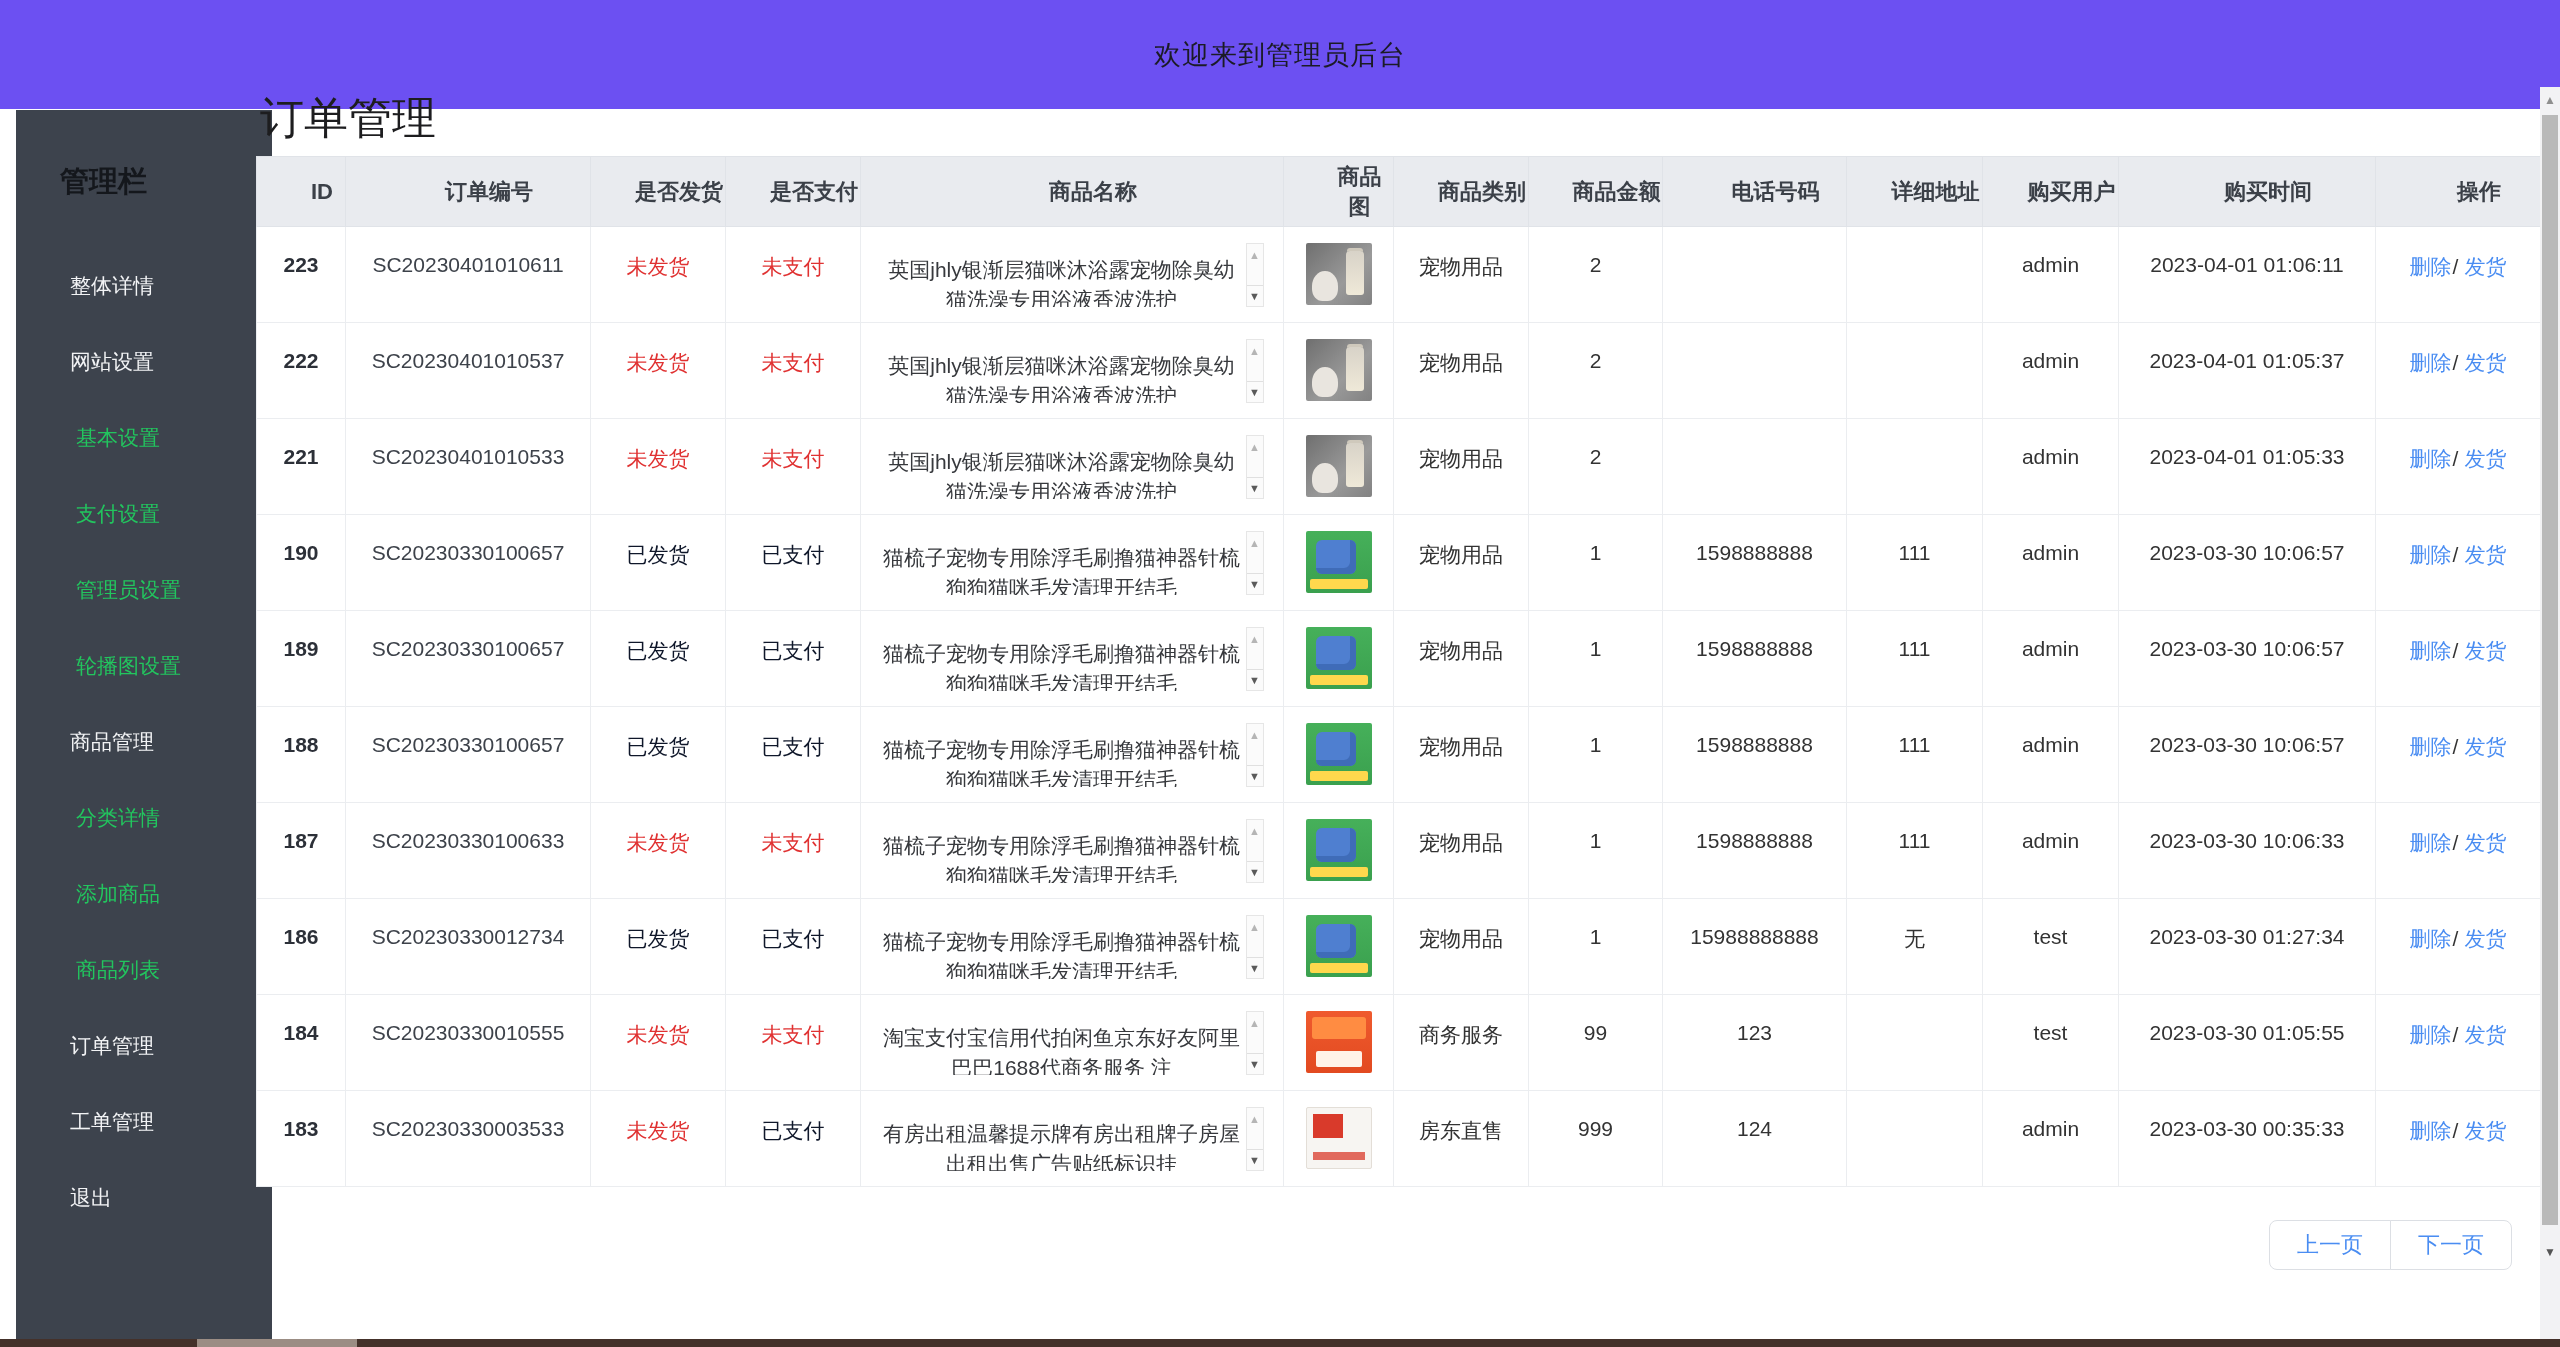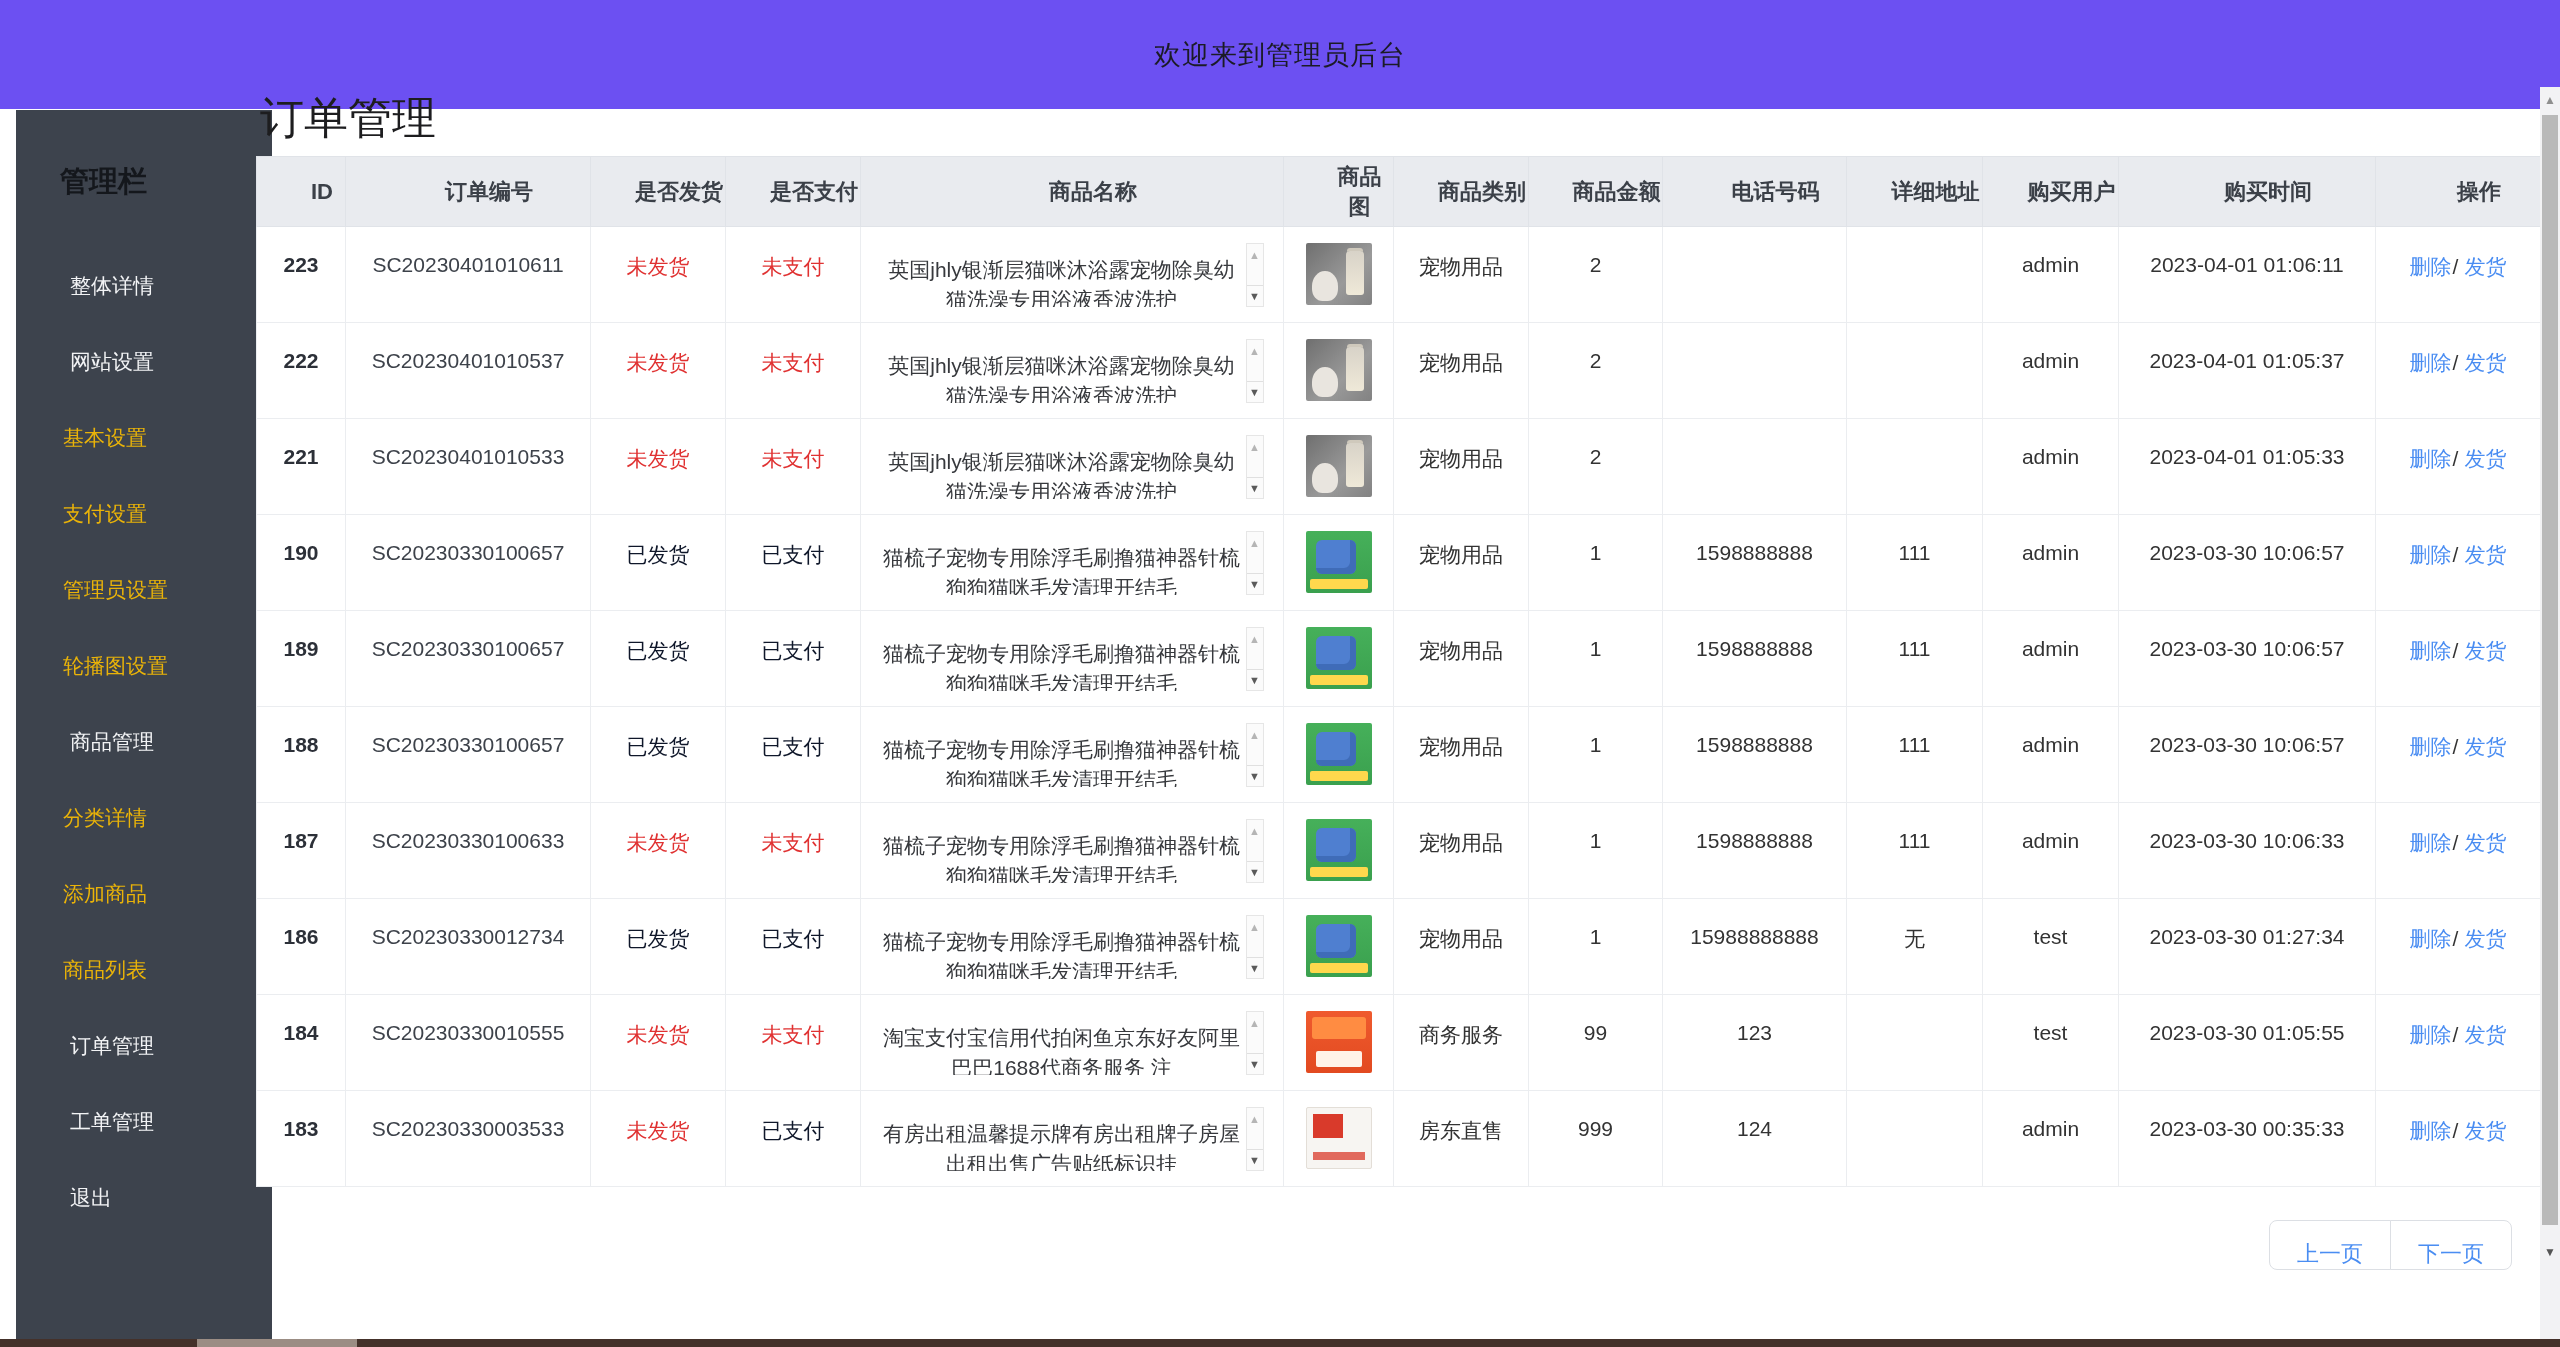--- a/index.html
+++ b/index.html
@@ -23,21 +23,21 @@
     margin-top:23px;
   }
   .sidebar-title {
     margin:52px 0 0 44px; font-size:29px; font-weight:bold; color:#14171c;
   }
   .side-list { list-style:none; margin:46px 0 0 0; padding:0; }
   .side-item {
     height:76px; line-height:76px; padding-left:54px;
     font-size:21px; color:#f2f3f5; cursor:pointer; white-space:nowrap;
   }
-  .side-item.dim { color:#eab308; padding-left:47px; }
+  .side-item.dim { color:#22c55e; padding-left:60px; }
 
   
   .main { position:absolute; left:256px; top:87px; width:2284px; }
   .page-title {
     margin:6px 0 13px 4px; font-size:44px; font-weight:400; color:#1d1d1f; line-height:50px;
   }
 
   table.orders { border-collapse:collapse; table-layout:fixed; width:2284px; font-size:21px; color:#333; }
   .orders th {
     height:70px; background:#E9EBEF; border:1px solid #e0e3e8;
@@ -80,21 +80,21 @@
   .thumb-rental { background:#f7f5f2; border:1px solid #e3ded7; }
   .thumb-rental::before { content:""; position:absolute; left:6px; top:6px; width:30px; height:24px; background:#d93a2b; }
   .thumb-rental::after { content:""; position:absolute; left:6px; bottom:8px; width:52px; height:8px; background:#d93a2b; opacity:.75; }
 
   .c-act .lnk { color:#4A8DF2; cursor:pointer; text-decoration:none; }
   .c-act .sep { color:#333; margin:0 6px 0 1px; }
 
   
   .pager { width:2284px; margin-top:33px; display:flex; justify-content:flex-end; padding-right:28px; }
   .pager-btn {
-    height:50px; line-height:48px; padding:9px 27px; background:#fff;
+    height:50px; line-height:48px; padding:0 27px; background:#fff;
     border:1px solid #dcdfe4; color:#4A8DF2; font-size:22px; cursor:pointer;
   }
   .pager-btn.prev { border-radius:8px 0 0 8px; }
   .pager-btn.next { border-radius:0 8px 8px 0; margin-left:-1px; }
 
   
   .vscroll { position:absolute; right:0; top:87px; width:20px; height:1252px; background:#f2f2f4; }
   .vscroll .arrow-up { display:block; height:26px; text-align:center; font-size:12px; color:#8f8f8f; line-height:26px; cursor:pointer; }
   .vscroll .vthumb { position:absolute; top:28px; left:2px; width:16px; height:1110px; background:#b9b9b9; cursor:pointer; }
   .vscroll .arrow-down { position:absolute; top:1158px; width:20px; text-align:center; font-size:12px; color:#555; cursor:pointer; }

